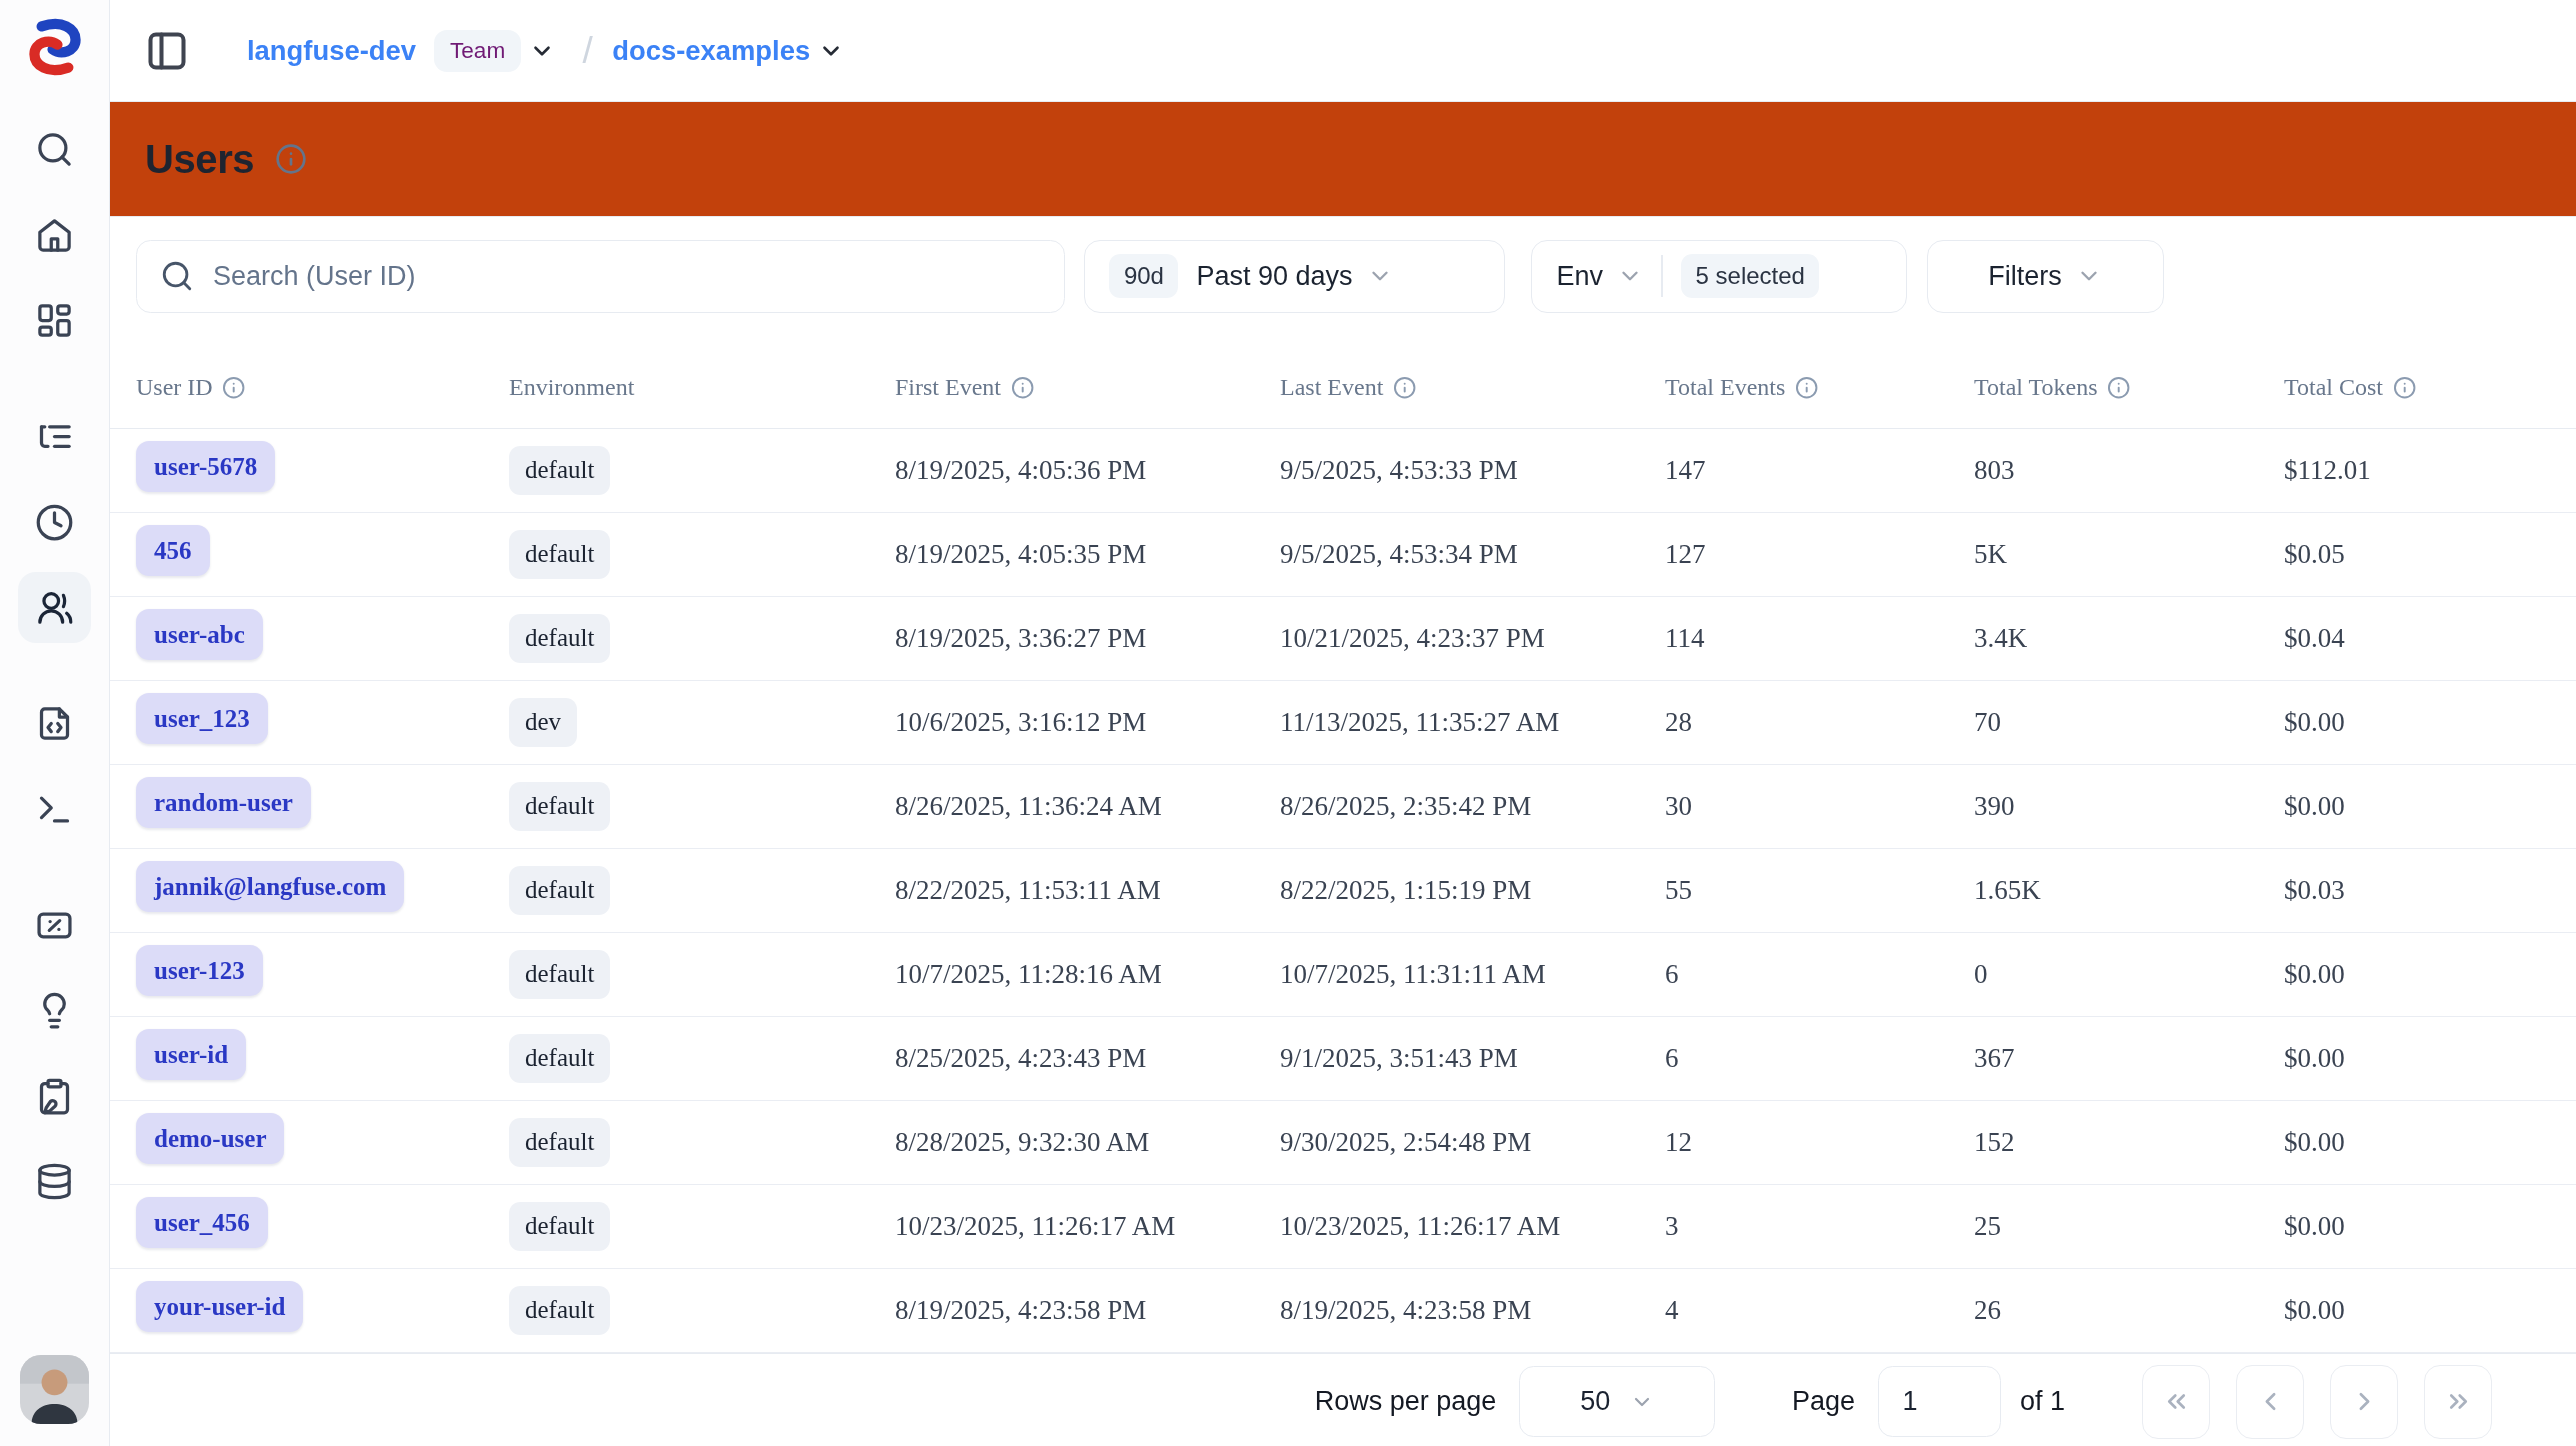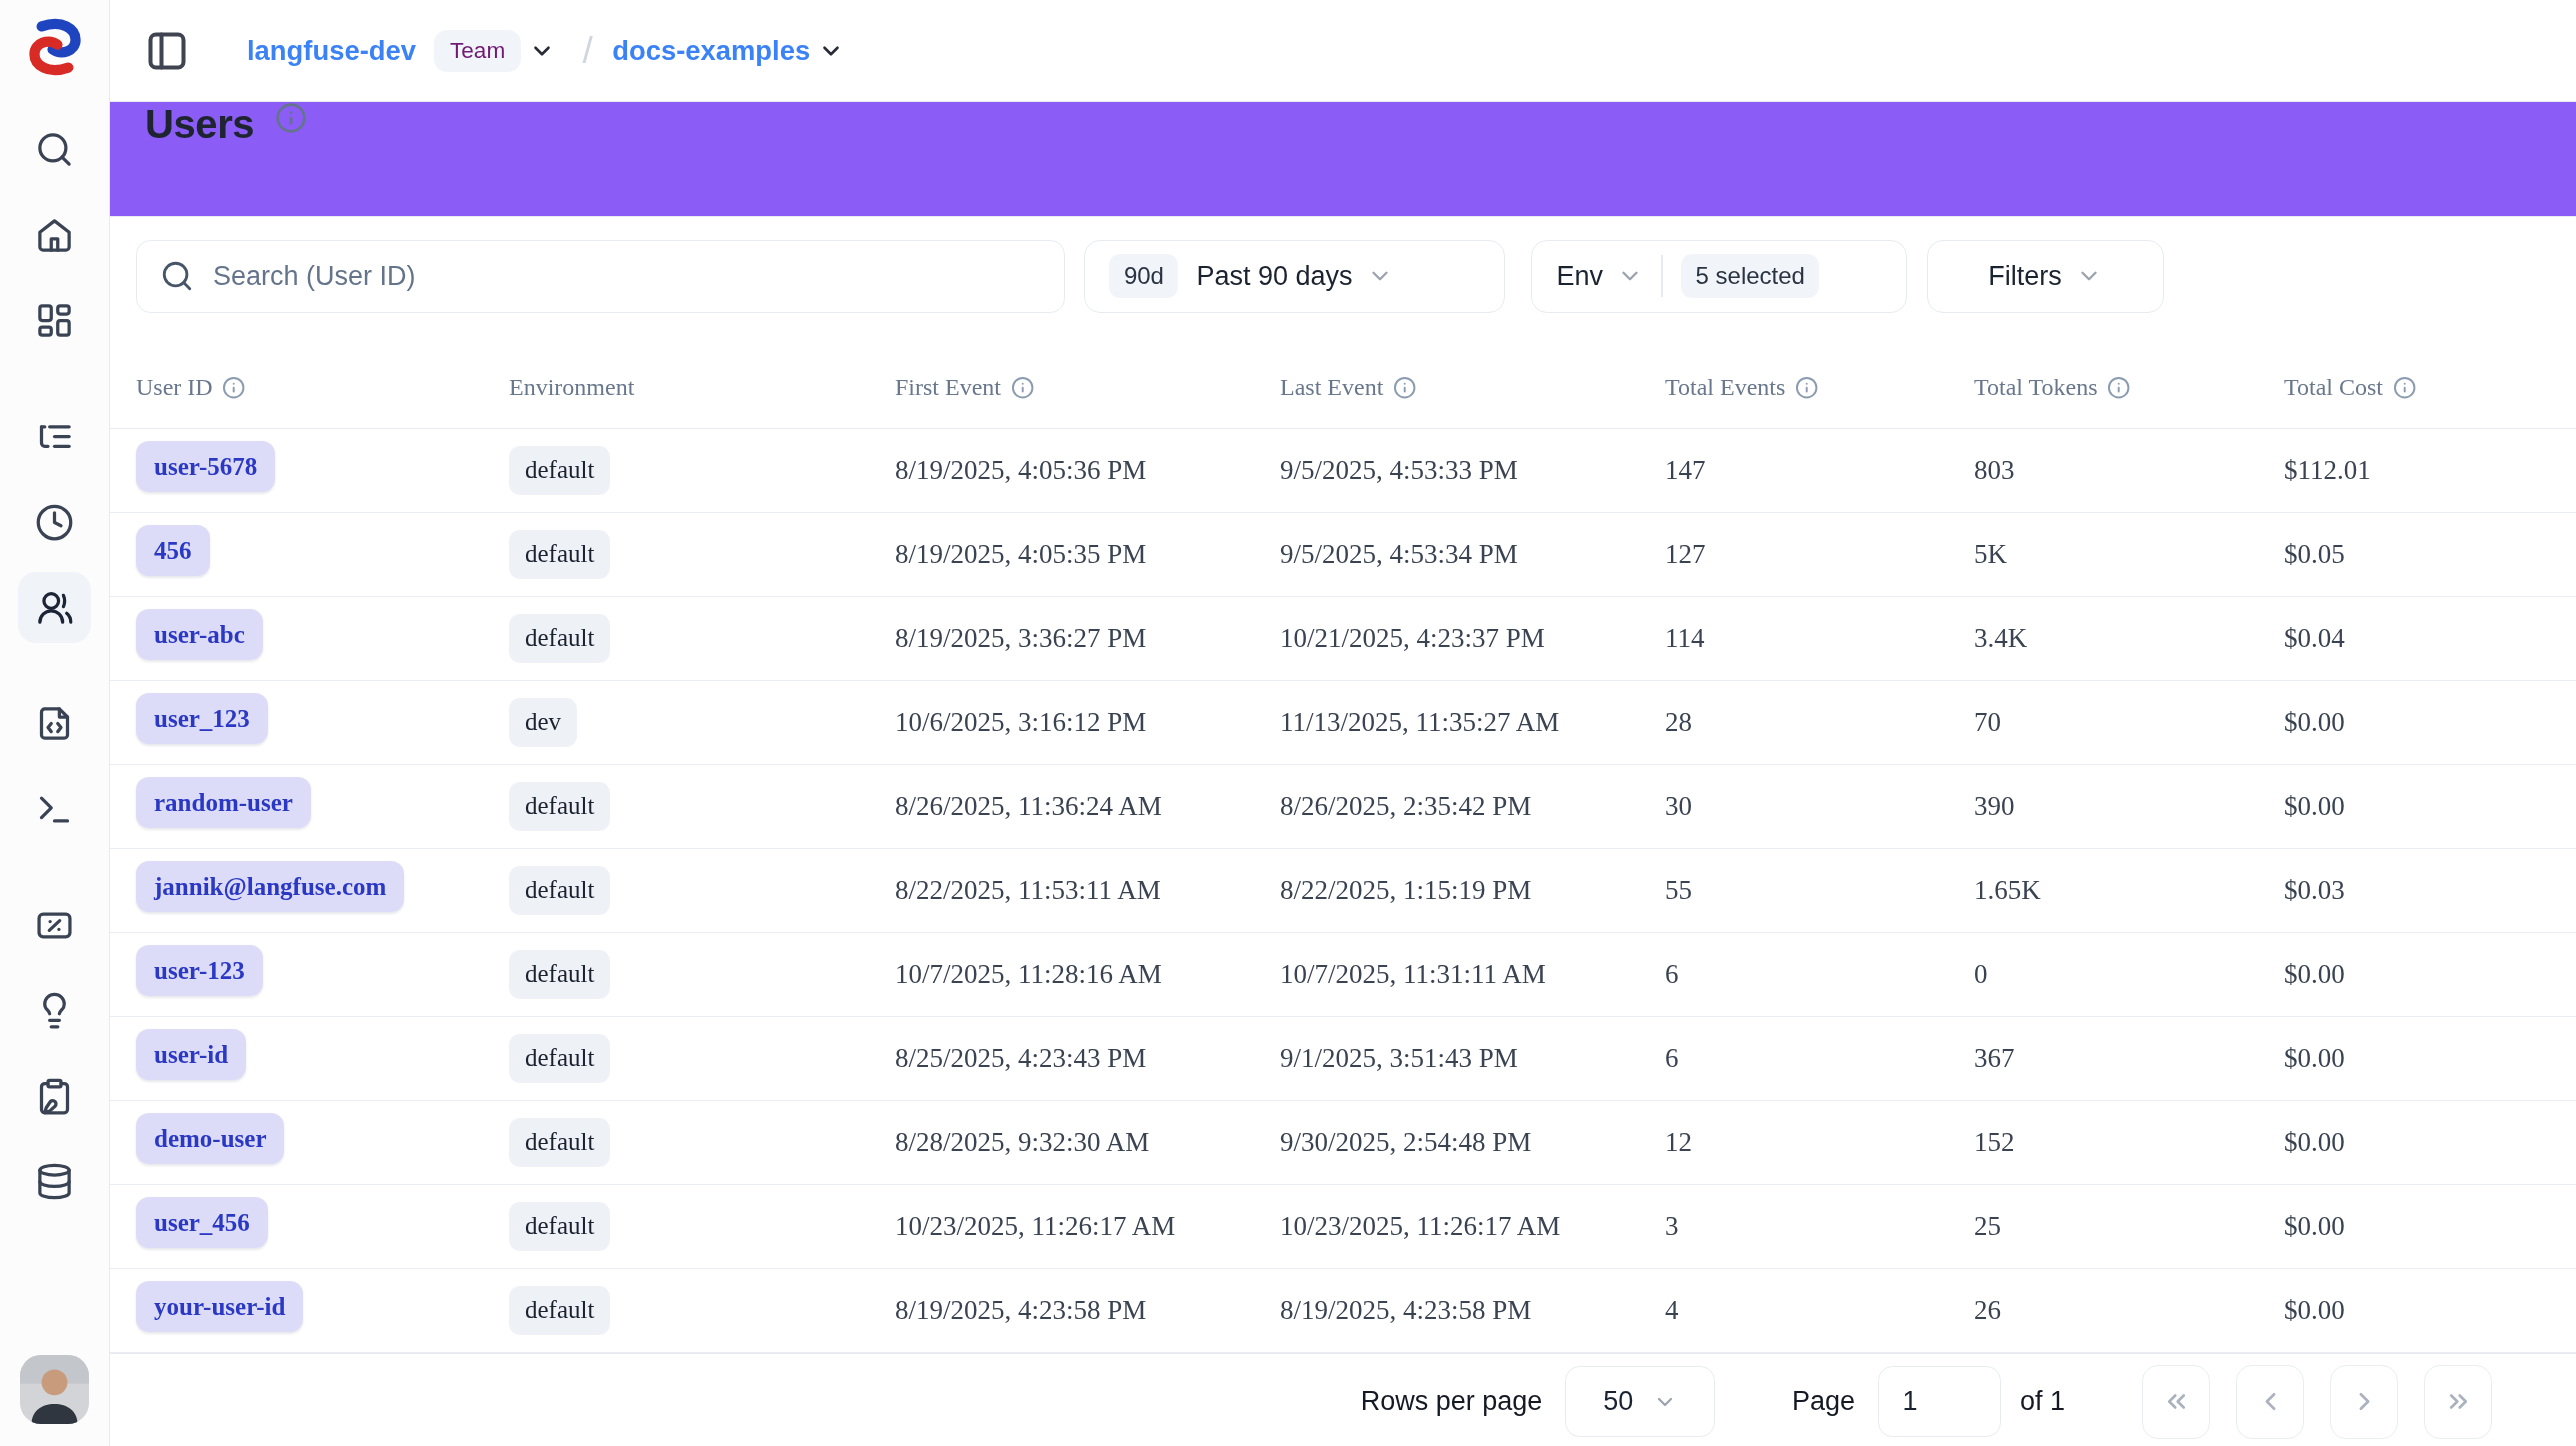--- a/index.html
+++ b/index.html
@@ -36,21 +36,21 @@
   .topbar{height:102px;border-bottom:1.6px solid var(--border);display:flex;align-items:center;padding-left:35px;flex:none;background:#fff;}
   .toggle-btn{background:none;border:none;color:#3f4450;cursor:pointer;display:flex;padding:0;}
   .toggle-btn svg{width:44px;height:44px;}
   .crumb{display:flex;align-items:center;margin-left:58px;}
   .crumb-name{font-size:27.4px;font-weight:700;color:#3b82f6;cursor:pointer;}
   .team-badge{margin-left:18px;background:var(--muted-bg);border-radius:13px;padding:8px 16px;font-size:22.6px;color:#701a75;}
   .crumb-chev{margin-left:8px;color:#262b35;cursor:pointer;}
   .crumb-chev svg{width:26px;height:26px;}
   .slash{margin:0 19.4px 0 27.4px;font-size:37px;font-weight:300;color:#cfd6df;}
 
-  .title-band{height:115px;background:#8b5cf6;border-bottom:1.6px solid var(--border);display:flex;padding-left:35px;flex:none;}
+  .title-band{height:115px;background:#c2410c;border-bottom:1.6px solid var(--border);display:flex;align-items:center;padding-left:35px;flex:none;}
   .title-band h1{font-size:40px;font-weight:700;color:#1e2430;letter-spacing:-0.4px;}
   .title-info{margin-left:21px;color:#64748b;cursor:pointer;}
   .title-info svg{width:32px;height:32px;}
 
   
   .filters-row{margin:22.6px 26px 0 26px;height:73px;display:flex;align-items:stretch;flex:none;}
   .search{width:929px;border:1.6px solid var(--border);border-radius:14.5px;display:flex;align-items:center;padding:0 22.6px;background:#fff;}
   .search svg{width:34px;height:34px;color:#475569;}
   .search input{flex:1;border:none;outline:none;font-size:27px;margin-left:19.4px;color:#1a2230;font-family:inherit;background:transparent;}
   .search input::placeholder{color:#64748b;}
@@ -70,21 +70,21 @@
   .thead{height:81px;border-bottom:1.6px solid var(--border);}
   .th{display:flex;align-items:center;font-size:24px;font-weight:500;color:var(--head);}
   .th svg{width:23.4px;height:23.4px;margin-left:9.7px;color:#8b9bb0;}
   .trow{height:84px;border-bottom:1.6px solid var(--row-border);font-size:27px;color:var(--cell);cursor:pointer;}
   .uid-badge{display:inline-block;background:var(--uid-bg);color:var(--uid-text);font-weight:700;font-size:25px;padding:11.3px 18px;border-radius:13px;box-shadow:0 1.6px 2.4px rgba(30,35,80,.10);cursor:pointer;max-width:339px;overflow:hidden;text-overflow:ellipsis;white-space:nowrap;}
   .env-badge{display:inline-block;background:var(--env-bg);color:#1a2230;font-size:25px;padding:10.5px 16px;border-radius:11.3px;}
 
   
   .footer{margin-top:auto;height:97px;border-top:1.6px solid var(--border);display:flex;align-items:center;justify-content:flex-end;padding-right:84px;flex:none;font-size:27px;color:#141923;}
   .footer .flabel{font-weight:500;}
-  .select{margin-left:22.6px;width:150px;height:71px;border:1.6px solid var(--border);border-radius:14.5px;background:#fff;display:flex;align-items:center;justify-content:center;font-size:27px;color:#1a2230;cursor:pointer;font-family:inherit;}
+  .select{margin-left:22.6px;width:196px;height:71px;border:1.6px solid var(--border);border-radius:14.5px;background:#fff;display:flex;align-items:center;justify-content:center;font-size:27px;color:#1a2230;cursor:pointer;font-family:inherit;}
   .select svg{width:24px;height:24px;color:var(--chev);margin-left:19.4px;}
   .page-lbl{margin-left:77px;font-weight:500;}
   .page-input{margin-left:22.6px;width:123px;height:71px;border:1.6px solid var(--border);border-radius:14.5px;padding-left:24px;font-size:27px;color:#1a2230;font-family:inherit;outline:none;}
   .of-lbl{margin-left:19.4px;font-weight:500;}
   .pager{display:flex;margin-left:77px;}
   .pg-btn{width:68px;height:74px;border:1.6px solid #eaedf2;border-radius:16px;background:#fff;display:flex;align-items:center;justify-content:center;color:#aab2bf;cursor:pointer;margin-left:26px;}
   .pg-btn:first-child{margin-left:0;}
   .pg-btn svg{width:29px;height:29px;}
 </style>
 </head>

